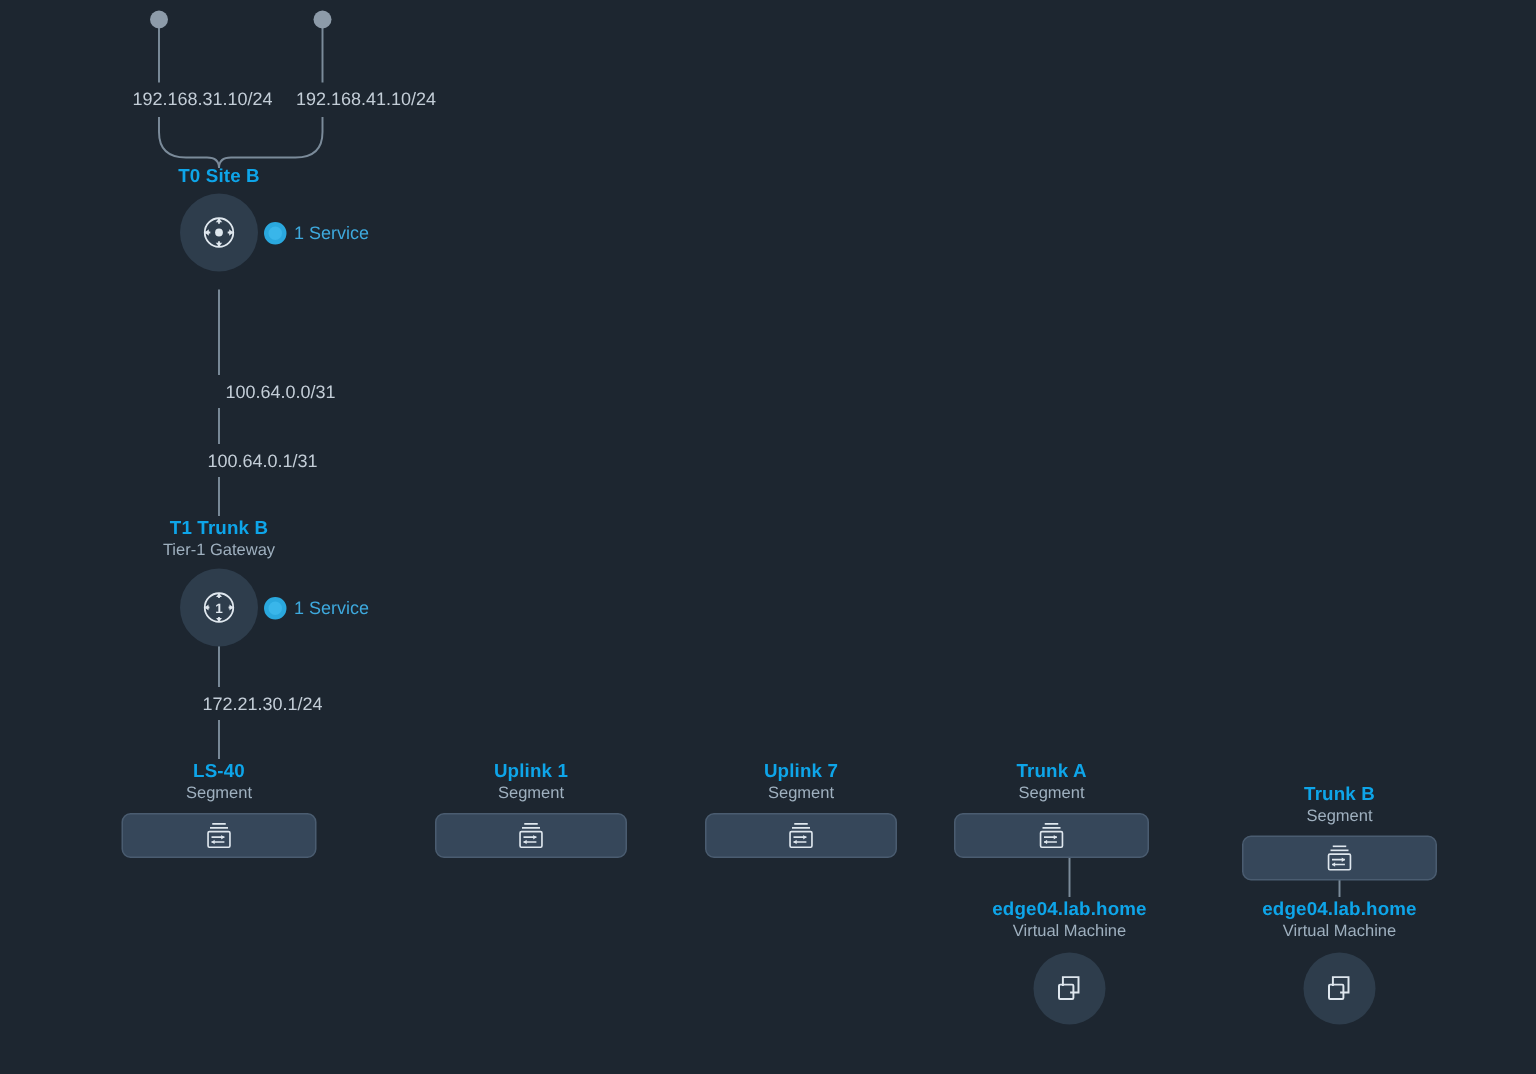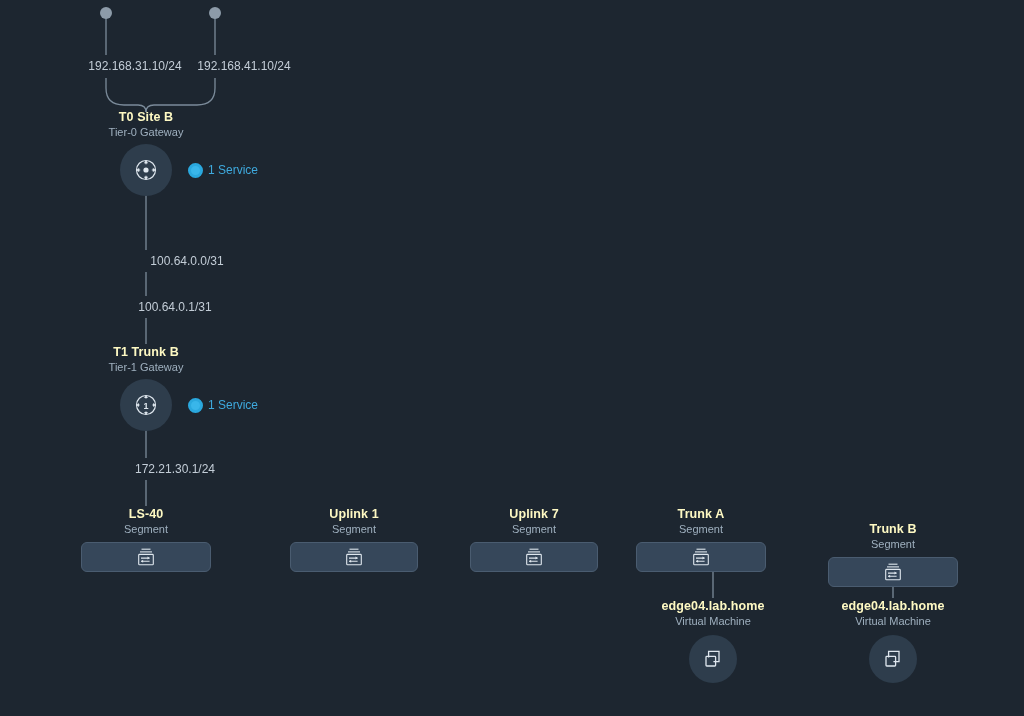--- a/index.html
+++ b/index.html
@@ -36,21 +36,21 @@
 
   
   .node {
     position: absolute;
     text-align: center;
   }
 
   .node-title {
     font-size: 12.5px;
     font-weight: bold;
-    color: #fef9c3;
+    color: #0ea5e9;
     letter-spacing: 0.1px;
     line-height: 16px;
     white-space: nowrap;
   }
   .node-subtitle {
     font-size: 11px;
     font-weight: normal;
     color: #9fb0bf;
     line-height: 15px;
     white-space: nowrap;
@@ -69,21 +69,21 @@
     border-radius: 50%;
     background: #2e3d4c;
     display: flex;
     align-items: center;
     justify-content: center;
     flex: 0 0 auto;
   }
   .service-badge {
     display: flex;
     align-items: center;
-    margin-left: 16px;
+    margin-left: 4px;
     gap: 5px;
     flex: 0 0 auto;
   }
   .service-dot {
     width: 15px;
     height: 15px;
     border-radius: 50%;
     border: 3px solid #2aa8de;
     background: #39b6ea;
     box-sizing: border-box;
@@ -162,21 +162,20 @@
 
     <circle cx="106" cy="13" r="6" fill="#8d9ba9"></circle>
     <circle cx="215" cy="13" r="6" fill="#8d9ba9"></circle>
   </svg>
 
   <div class="edge-label" style="left:56px; top:59px; width:100px;">192.168.31.10/24</div>
   <div class="edge-label" style="left:165px; top:59px; width:100px;">192.168.41.10/24</div>
 
   <div class="node" style="left:46px; top:109px; width:200px;">
     <div class="node-title">T0 Site B</div>
-    <div class="node-subtitle">Tier-0 Gateway</div>
     <div class="gw-row" style="padding-left:74px;">
       <div class="gw-circle">
         <svg class="icon-svg" width="28" height="28" viewBox="0 0 28 28" fill="none" stroke="#dfe7ee" stroke-width="1.2">
           <circle cx="14" cy="14" r="9.5"></circle>
           <circle cx="14" cy="14" r="2.6" fill="#dfe7ee" stroke="none"></circle>
           <path d="M14 4.6 L14 8.2 M14 19.8 L14 23.4 M4.6 14 L8.2 14 M19.8 14 L23.4 14"></path>
           <path d="M14 4.6 l-2.2 2.6 4.4 0 z" fill="#dfe7ee" stroke="none"></path>
           <path d="M14 23.4 l-2.2 -2.6 4.4 0 z" fill="#dfe7ee" stroke="none"></path>
           <path d="M4.6 14 l2.6 -2.2 0 4.4 z" fill="#dfe7ee" stroke="none"></path>
           <path d="M23.4 14 l-2.6 -2.2 0 4.4 z" fill="#dfe7ee" stroke="none"></path>

